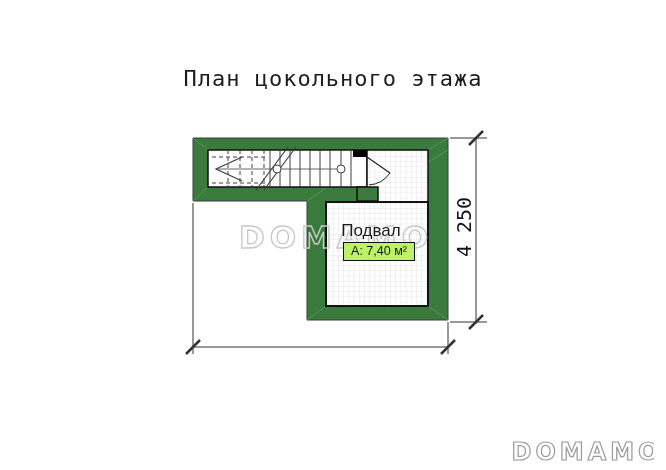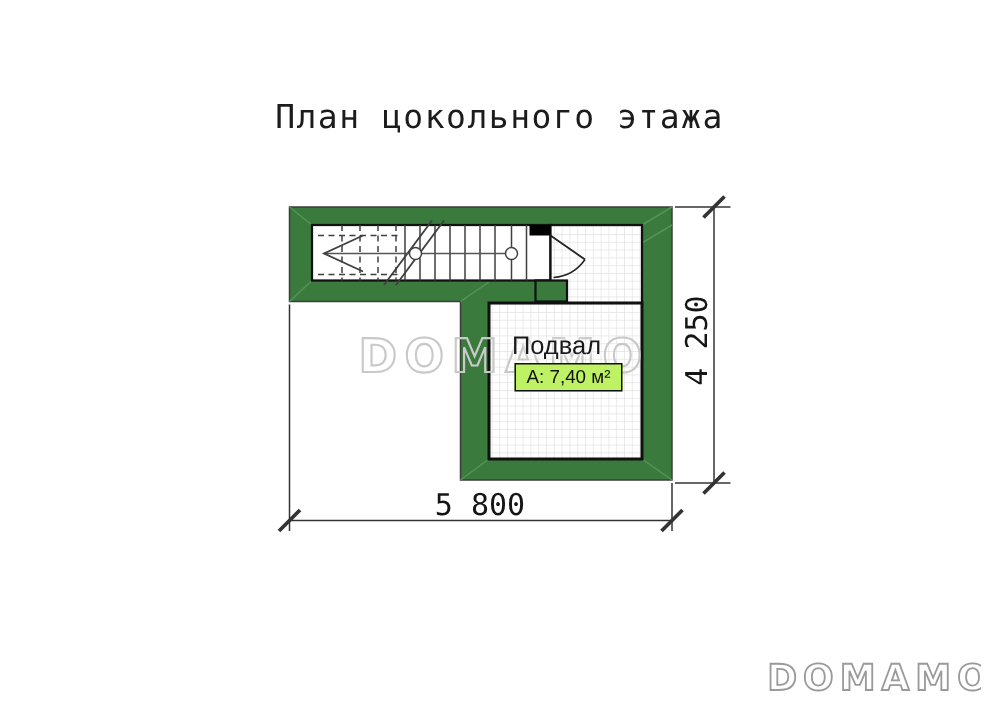--- a/index.html
+++ b/index.html
@@ -132,18 +132,17 @@
       <path d="M450,322 H487"></path>
       <path d="M469,145 L483,131" stroke-width="2.5"></path>
       <path d="M469,329 L483,315" stroke-width="2.5"></path>
     </g>
 
     <text x="336" y="248" text-anchor="middle" font-family="DejaVu Sans, sans-serif" font-size="31" font-weight="bold" letter-spacing="5" fill="none" stroke="#c9c9c9" stroke-width="1.4">DOMAMO</text>
 
     <text x="587" y="460" text-anchor="middle" font-family="DejaVu Sans, sans-serif" font-size="24" font-weight="bold" letter-spacing="4" fill="none" stroke="#9a9a9a" stroke-width="1.2">DOMAMO</text>
   </svg>
 
-  <div class="dimtext dim-bottom">5 800</div>
   <div class="dimtext dim-right">4 250</div>
   <div class="room-label">Подвал</div>
   <div class="area-box">А: 7,40 м²</div>
 
 </div>
 
 </body></html>

